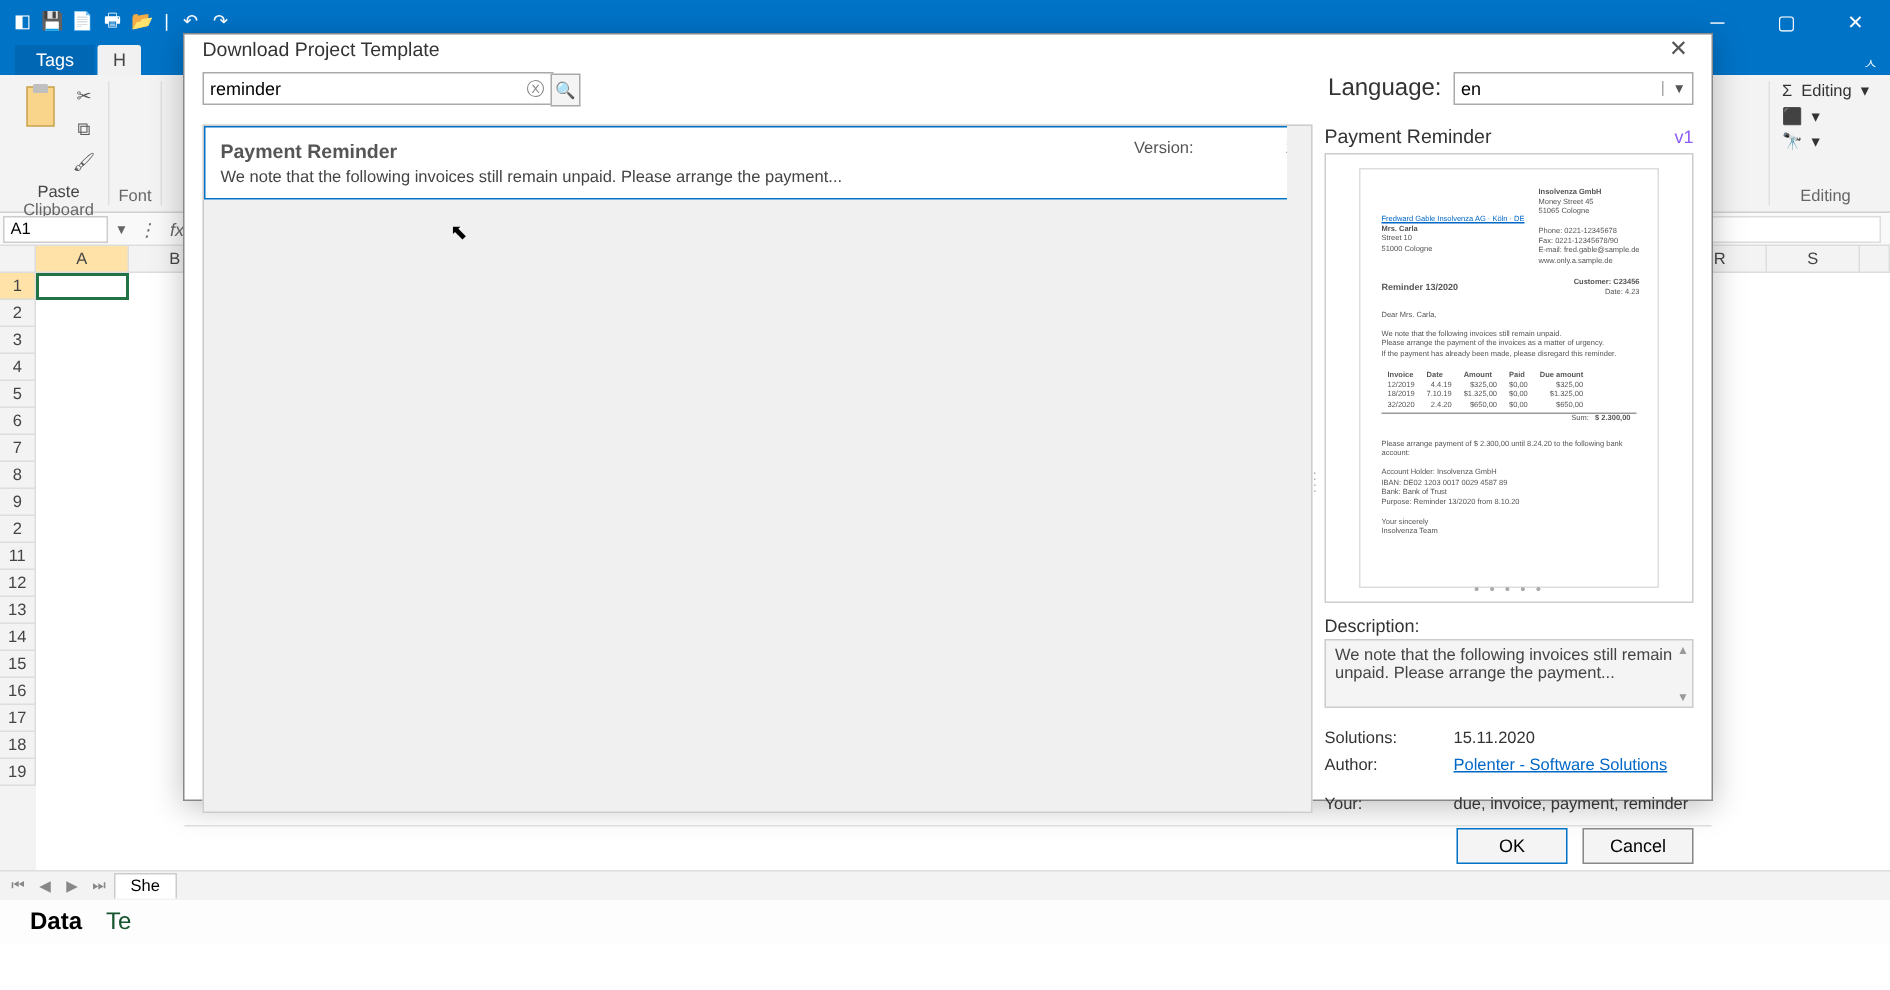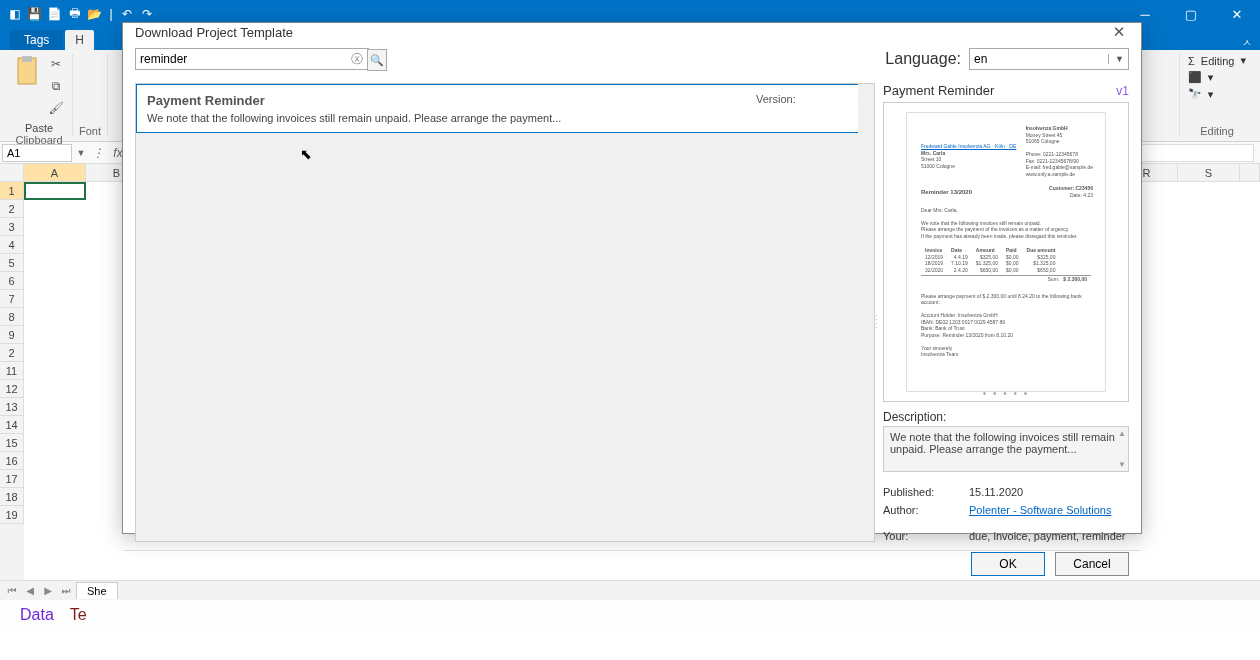--- a/index.html
+++ b/index.html
@@ -50,22 +50,22 @@
 .sheet .grid{flex:1;position:relative;}
 .sheet .activecell{position:absolute;left:0;top:0;width:62px;height:18px;border:2px solid #217346;}
 
 
 .sheettabs{position:absolute;bottom:60px;left:0;right:0;height:20px;background:#f3f3f3;border-top:1px solid #ddd;display:flex;align-items:center;padding-left:4px;gap:2px;}
 .sheettabs .nav{width:16px;text-align:center;color:#888;font-size:10px;}
 .sheettabs .stab{padding:2px 10px;background:#fff;border:1px solid #ccc;border-bottom:none;font-size:11px;text-align:right;}
 
 
 .bottomtabs{position:absolute;bottom:30px;left:0;right:0;height:30px;display:flex;align-items:center;padding-left:20px;gap:16px;background:#fdfdfd;}
-.bottomtabs span{font-size:16px;color:#7f1d1d;}
-.bottomtabs span.active{color:#6d28d9;}
+.bottomtabs span{font-size:16px;color:#14532d;}
+.bottomtabs span.active{color:#000000;font-weight:bold;}
 
 
 .dialog{position:absolute;left:122px;top:22px;width:1020px;height:512px;background:#fff;border:1px solid #888;box-shadow:0 4px 20px rgba(0,0,0,.25);display:flex;flex-direction:column;}
 .dtitle{height:36px;display:flex;align-items:center;padding:0 12px;font-size:13px;color:#333;}
 .dtitle .x{margin-left:auto;font-size:15px;color:#555;cursor:pointer;width:20px;text-align:center;}
 .dbody{flex:1;display:flex;flex-direction:column;padding:4px 12px 8px;}
 .toprow{height:28px;display:flex;align-items:center;gap:8px;}
 .searchwrap{position:relative;width:254px;}
 .searchwrap input{width:234px;height:22px;border:1px solid #aaa;padding:2px 22px 2px 4px;font-size:12px;}
 .searchwrap .clear{position:absolute;right:26px;top:3px;color:#888;font-size:12px;cursor:pointer;}
@@ -349,21 +349,21 @@
           <div class="dots">• • • • •</div>
         </div>
         <div class="desc">Description:</div>
         <div class="descbox">
           <span>We note that the following invoices still remain unpaid. Please arrange the payment...</span>
           <span class="sbup">▲</span>
           <span class="sbdn">▼</span>
         </div>
         <div class="meta">
           <div class="row">
-              <div class="k">Published:</div>
+              <div class="k">Solutions:</div>
               <div class="v">15.11.2020</div>
             </div>
           <div class="row">
               <div class="k">Author:</div>
               <div class="v"><a href="#">Polenter - Software Solutions</a></div>
             </div>
           <div class="row" style="margin-top:14px;">
               <div class="k">Your:</div>
               <div class="v">due, invoice, payment, reminder</div>
             </div>

